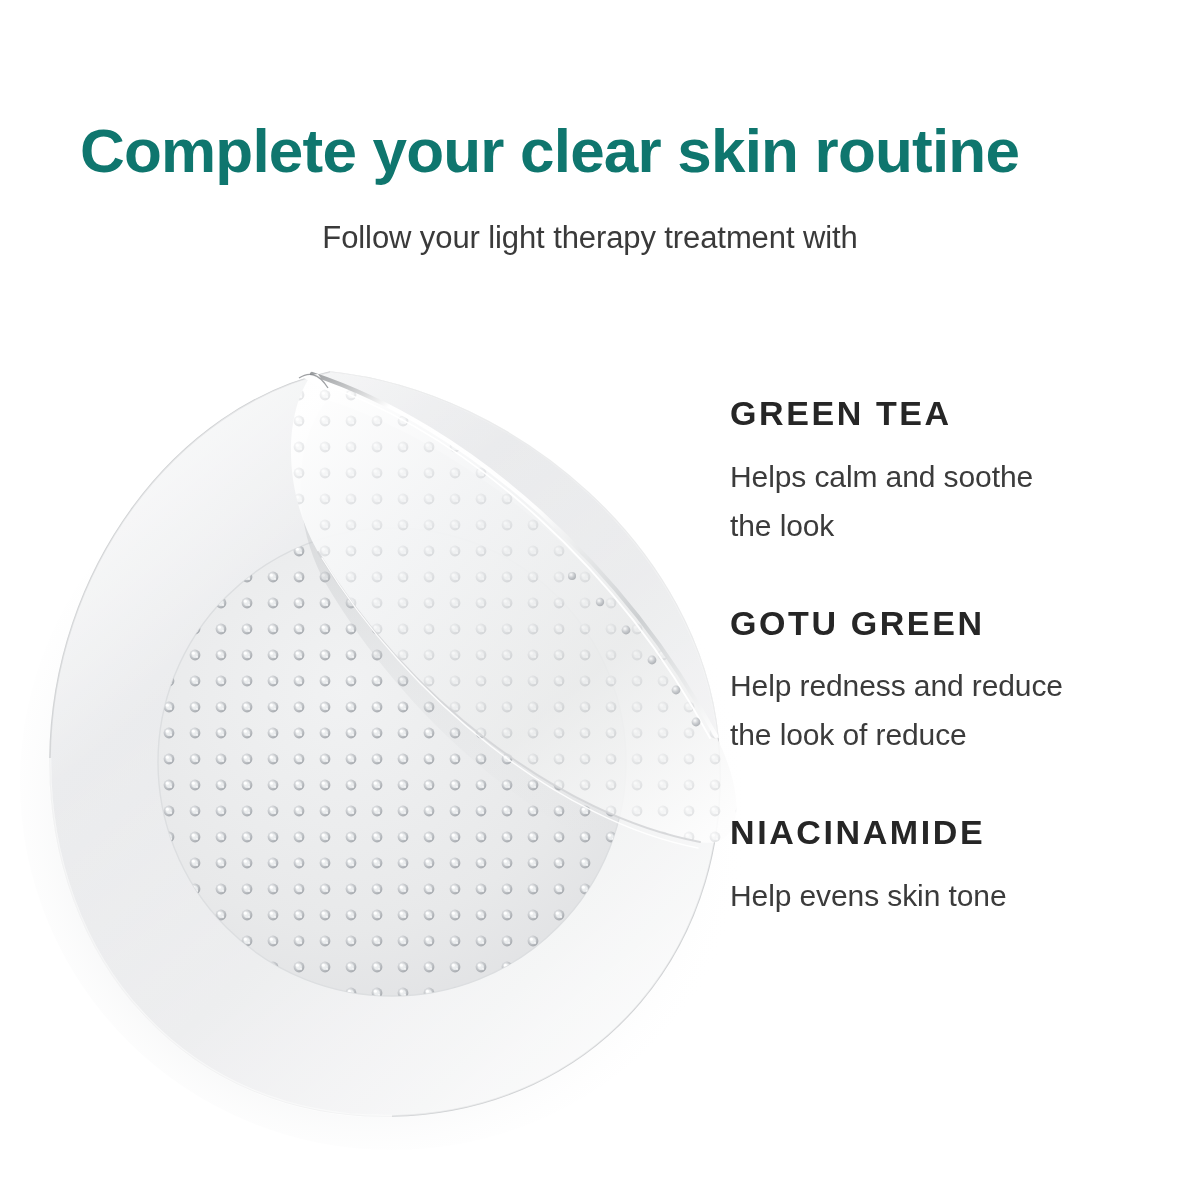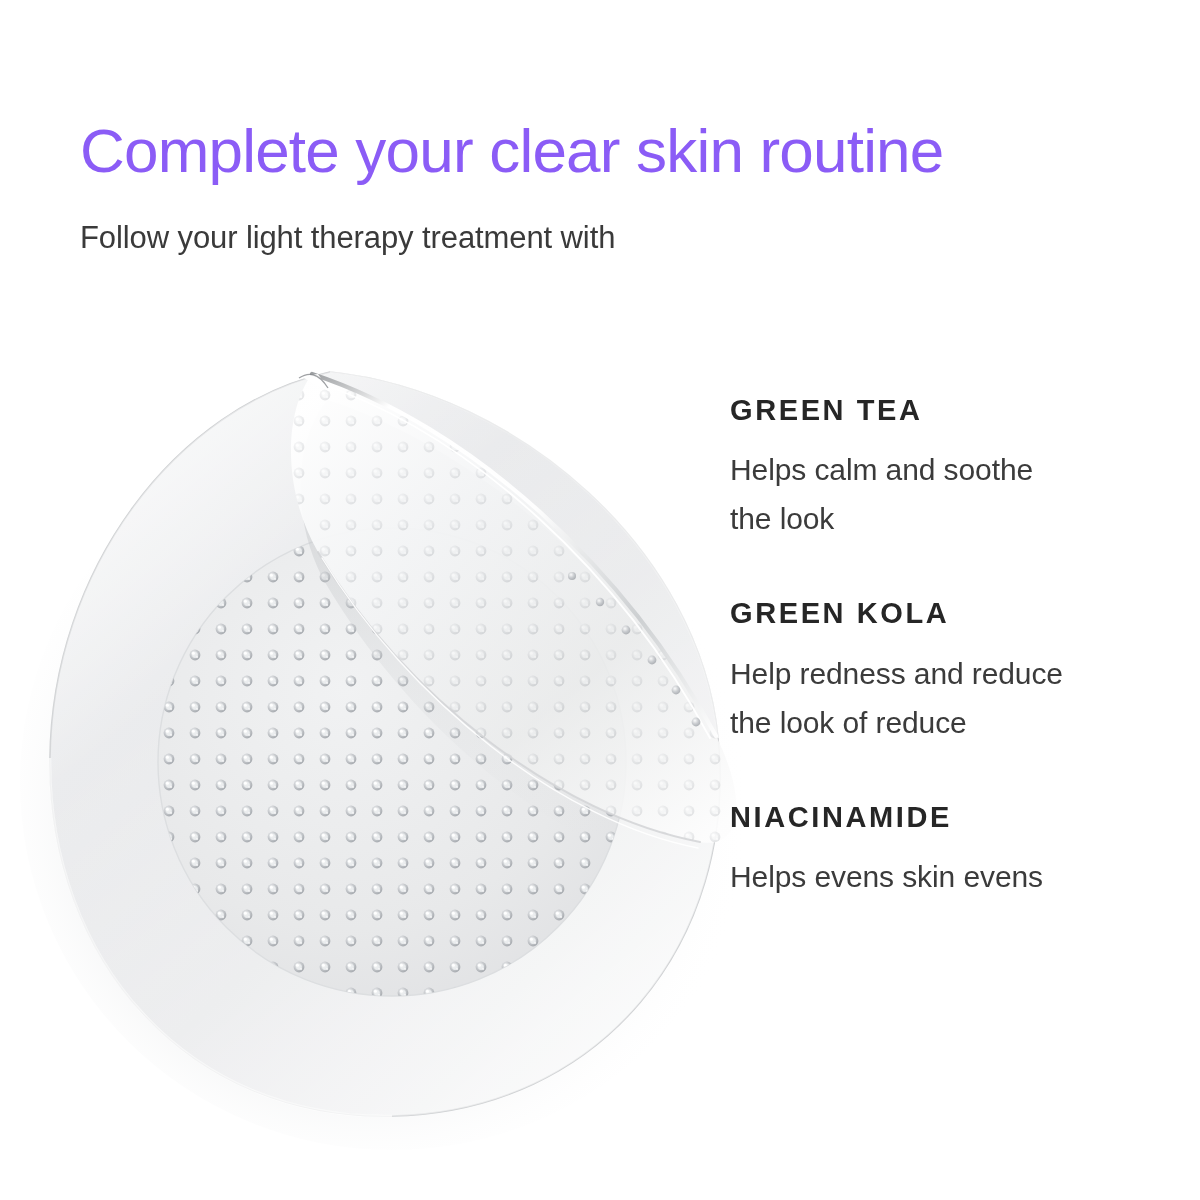--- a/index.html
+++ b/index.html
@@ -17,48 +17,49 @@
     position:relative;
     width:1200px; height:1200px;
     background:#ffffff;
   }
 
   
   #header { position:absolute; left:80px; top:118px; width:1020px; }
 
   #title {
     font-size:62px;
-    font-weight:400;
+    font-weight:700;
     letter-spacing:-0.8px;
-    color:#8b5cf6;
+    color:#0f766e;
     line-height:1.05;
     white-space:nowrap;
   }
 
   #subtitle {
     margin-top:30px;
     font-size:31px;
     font-weight:400;
     color:#3a3a3a;
     line-height:49px;
     letter-spacing:-0.1px;
+    text-align:center;
   }
   #subtitle .sub-line { display:block; white-space:nowrap; }
 
   
   #ingredients {
     position:absolute;
     left:730px; top:392px;
     width:400px;
   }
   .ingredient { margin-bottom:52px; }
   .ingredient:last-child { margin-bottom:0; }
 
   .ing-name {
-    font-size:29px;
+    font-size:34px;
     font-weight:700;
     letter-spacing:2.6px;
     color:#262626;
     line-height:1.25;
     white-space:nowrap;
   }
   .ing-desc {
     margin-top:17px;
     font-size:30px;
     font-weight:400;
@@ -248,29 +249,29 @@
 
     <div class="ingredient">
       <div class="ing-name">GREEN TEA</div>
       <div class="ing-desc">
         <span class="d-line">Helps calm and soothe</span>
         <span class="d-line">the look</span>
       </div>
     </div>
 
     <div class="ingredient">
-      <div class="ing-name">GREEN KOLA</div>
+      <div class="ing-name">GOTU GREEN</div>
       <div class="ing-desc">
         <span class="d-line">Help redness and reduce</span>
         <span class="d-line">the look of reduce</span>
       </div>
     </div>
 
     <div class="ingredient">
       <div class="ing-name">NIACINAMIDE</div>
       <div class="ing-desc">
-        <span class="d-line">Helps evens skin evens</span>
+        <span class="d-line">Help evens skin tone</span>
       </div>
     </div>
 
   </div>
 
 </div>
 
 </body></html>

